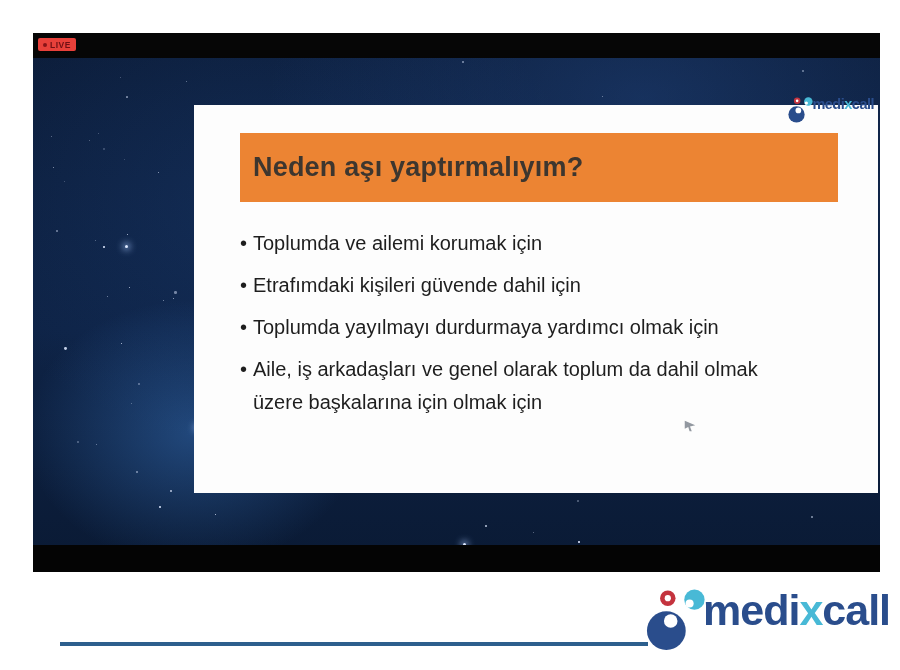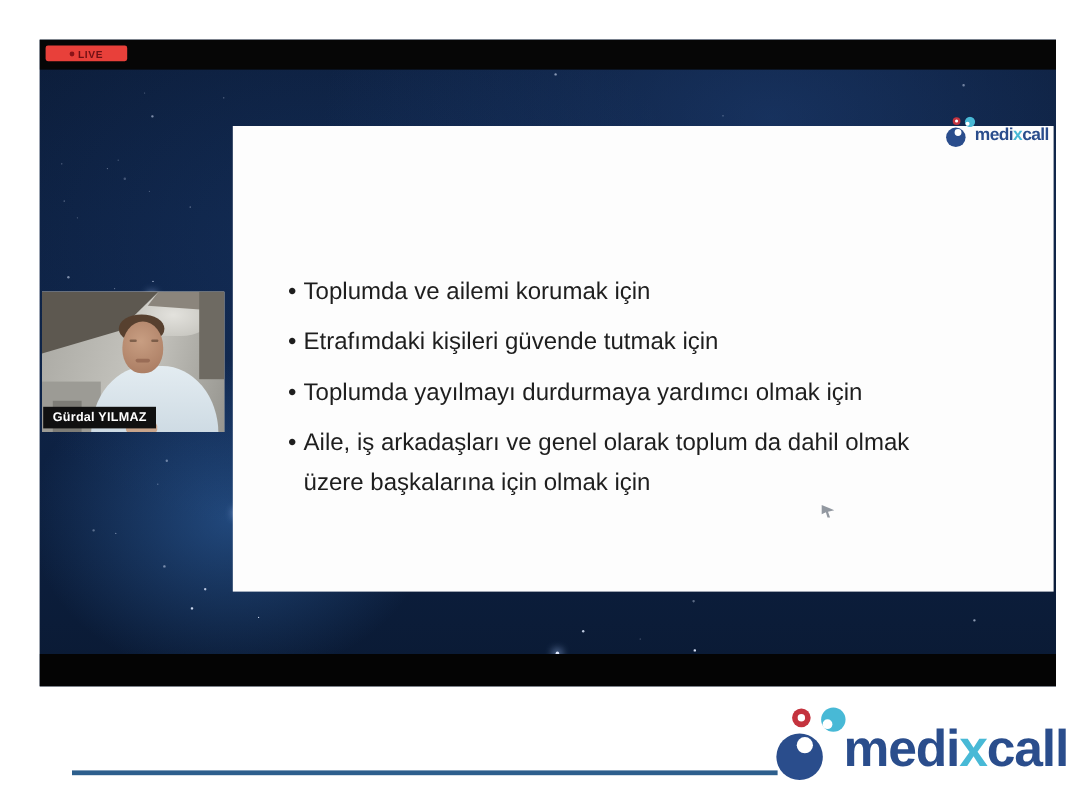--- a/index.html
+++ b/index.html
@@ -15,38 +15,38 @@
       linear-gradient(180deg,#0c1d3a 0%,#0e2346 55%,#0a1a34 100%);
   }
   .starfield{position:absolute;inset:0;z-index:1;}
   .star{position:absolute;background:#dfe9ff;border-radius:50%;}
   .star.glow{box-shadow:0 0 7px 2px rgba(170,200,255,.8);}
   .bar{position:absolute;left:0;width:100%;background:#060606;z-index:4;}
   .bar.top{top:0;height:25px;}
   .bar.bottom{bottom:0;height:27px;background:#040404;}
 
   .live-badge{
-    position:absolute;left:5px;top:5px;height:13px;padding:0 20px;border-radius:2px;
+    position:absolute;left:5px;top:5px;height:13px;padding:0 5px;border-radius:2px;
     background:#e8403a;display:flex;align-items:center;gap:3px;
     font-size:8.5px;font-weight:bold;color:#701014;letter-spacing:.5px;
   }
   .live-dot{width:4px;height:4px;border-radius:50%;background:#8a1317;}
 
   
   .slide{position:absolute;left:161px;top:72px;width:684px;height:388px;background:#fdfdfd;z-index:3;}
   .banner{position:absolute;left:46px;top:28px;width:598px;height:69px;background:#ec8433;display:flex;align-items:center;}
   .banner .title{font-size:27px;font-weight:600;color:#3d362f;padding-left:13px;letter-spacing:.2px;}
   .bullets{position:absolute;left:46px;top:122px;margin:0;padding:0;list-style:none;}
   .bullets li{display:flex;margin:0 0 9px 0;line-height:33px;font-size:20px;color:#1e1e1e;}
   .bullets .dot{width:13px;flex:0 0 13px;}
   .bullets .txt{width:545px;}
   .cursor{position:absolute;left:489px;top:314px;width:14px;height:14px;z-index:5;}
 
   
-  .brand{display:flex;align-items:flex-end;}
+  .brand{display:flex;}
   .brand .wordmark{font-weight:bold;letter-spacing:-0.5px;line-height:1;}
   .brand .navy{color:#2a4d8c;}
   .brand .cyan{color:#48b9d6;}
   .brand.small{position:absolute;top:-8px;right:4px;}
   .brand.small svg{width:26px;height:26px;margin-right:-2px;}
   .brand.small .wordmark{font-size:14.5px;margin-bottom:3px;}
   .brand.large{position:absolute;left:646px;top:589px;z-index:6;}
   .brand.large svg{width:62px;height:62px;margin-right:-5px;}
   .brand.large .wordmark{font-size:43px;letter-spacing:-1px;margin-bottom:5px;}
 
@@ -230,64 +230,48 @@
           <circle cx="21" cy="43" r="20" fill="#2a4d8c"></circle>
           <circle cx="25.5" cy="33" r="7" fill="#ffffff"></circle>
           <circle cx="22.5" cy="9.5" r="8" fill="#c4333e"></circle>
           <circle cx="22.5" cy="9.5" r="3.2" fill="#ffffff"></circle>
           <circle cx="50" cy="11" r="10.5" fill="#48b9d6"></circle>
           <circle cx="45" cy="15" r="4.2" fill="#ffffff"></circle>
         </svg>
         <span class="wordmark"><span class="navy">medi</span><span class="cyan">x</span><span class="navy">call</span></span>
       </div>
 
+      <div class="banner">
+        <div class="title">Neden aşı yaptırmalıyım?</div>
+      </div>
 
       <ul class="bullets">
         <li>
           <span class="dot">•</span>
           <span class="txt">Toplumda ve ailemi korumak için</span>
         </li>
         <li>
           <span class="dot">•</span>
-          <span class="txt">Etrafımdaki kişileri güvende tutmak için</span>
+          <span class="txt">Etrafımdaki kişileri güvende dahil için</span>
         </li>
         <li>
           <span class="dot">•</span>
           <span class="txt">Toplumda yayılmayı durdurmaya yardımcı olmak için</span>
         </li>
         <li>
           <span class="dot">•</span>
           <span class="txt">Aile, iş arkadaşları ve genel olarak toplum da dahil olmak üzere başkalarına için olmak için</span>
         </li>
       </ul>
 
       <svg class="cursor" viewBox="0 0 16 16">
         <polygon points="2,2 14,7 8,8.5 10,14 7.5,14 6,9 2,11" fill="#9298a0"></polygon>
       </svg>
     </div>
 
-    <div class="webcam">
-      <div class="wc-wall"></div>
-      <div class="wc-window"></div>
-      <div class="wc-ceiling"></div>
-      <div class="wc-ceiling2"></div>
-      <div class="wc-rightcol"></div>
-      <div class="wc-furniture"></div>
-      <div class="wc-furniture2"></div>
-      <div class="wc-hair"></div>
-      <div class="wc-shirt"></div>
-      <div class="wc-head"></div>
-      <div class="wc-eyes">
-          <i></i>
-          <i></i>
-        </div>
-      <div class="wc-mouth"></div>
-      <div class="wc-hands"></div>
-      <div class="name-tag">Gürdal YILMAZ</div>
-    </div>
   </div>
 
   <div class="footer-line"></div>
   <div class="brand large">
     <svg viewBox="0 0 64 64">
       <circle cx="21" cy="43" r="20" fill="#2a4d8c"></circle>
       <circle cx="25.5" cy="33" r="7" fill="#ffffff"></circle>
       <circle cx="22.5" cy="9.5" r="8" fill="#c4333e"></circle>
       <circle cx="22.5" cy="9.5" r="3.2" fill="#ffffff"></circle>
       <circle cx="50" cy="11" r="10.5" fill="#48b9d6"></circle>

